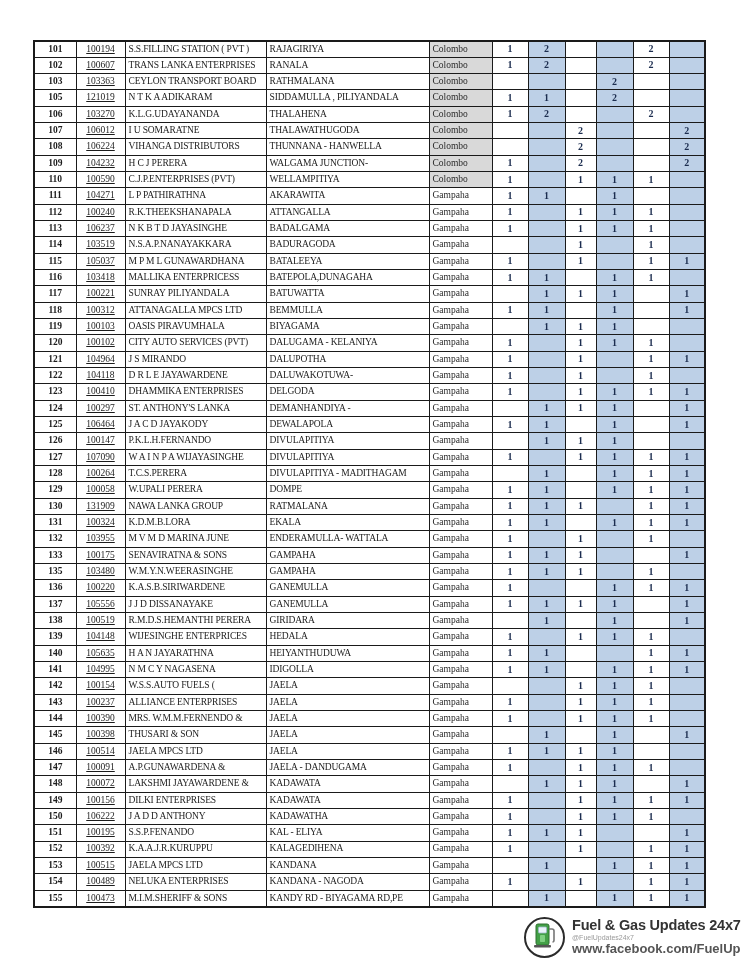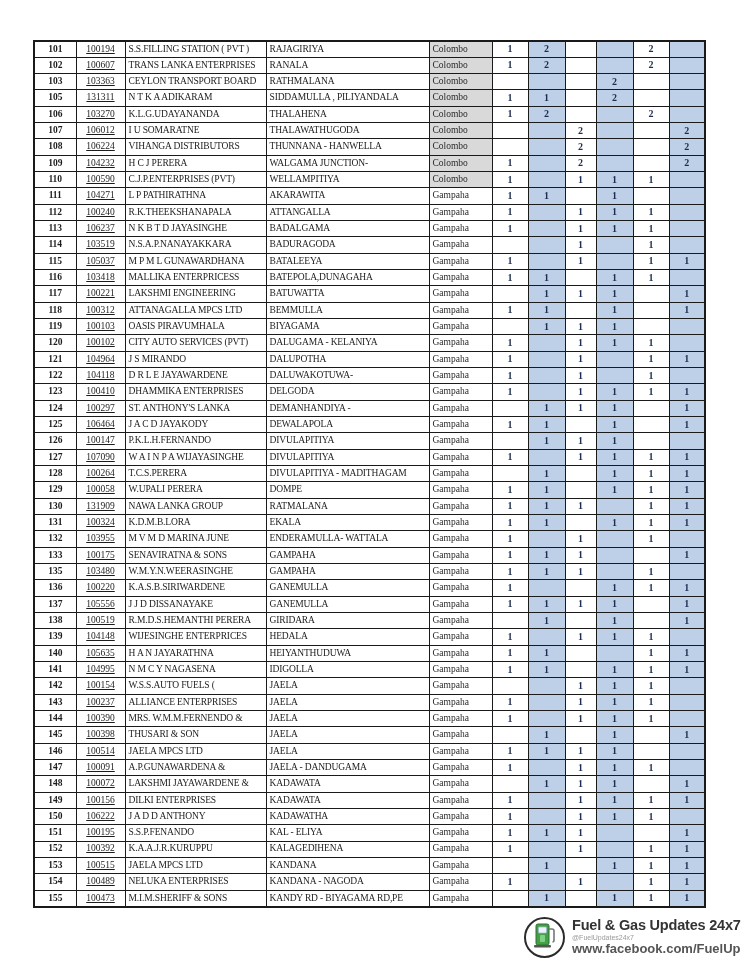--- a/index.html
+++ b/index.html
@@ -103,21 +103,21 @@
     <td class="c-dist colombo">Colombo</td>
     <td class="c-v"></td>
     <td class="c-v alt"></td>
     <td class="c-v"></td>
     <td class="c-v alt">2</td>
     <td class="c-v"></td>
     <td class="c-v alt"></td>
   </tr>
       <tr>
     <td class="c-num">105</td>
-    <td class="c-id">131311</td>
+    <td class="c-id">121019</td>
     <td class="c-name">N T K A  ADIKARAM</td>
     <td class="c-loc">SIDDAMULLA , PILIYANDALA</td>
     <td class="c-dist colombo">Colombo</td>
     <td class="c-v">1</td>
     <td class="c-v alt">1</td>
     <td class="c-v"></td>
     <td class="c-v alt">2</td>
     <td class="c-v"></td>
     <td class="c-v alt"></td>
   </tr>
@@ -260,21 +260,21 @@
     <td class="c-v">1</td>
     <td class="c-v alt">1</td>
     <td class="c-v"></td>
     <td class="c-v alt">1</td>
     <td class="c-v">1</td>
     <td class="c-v alt"></td>
   </tr>
       <tr>
     <td class="c-num">117</td>
     <td class="c-id">100221</td>
-    <td class="c-name">LAKSHMI ENGINEERING</td>
+    <td class="c-name">SUNRAY PILIYANDALA</td>
     <td class="c-loc">BATUWATTA</td>
     <td class="c-dist">Gampaha</td>
     <td class="c-v"></td>
     <td class="c-v alt">1</td>
     <td class="c-v">1</td>
     <td class="c-v alt">1</td>
     <td class="c-v"></td>
     <td class="c-v alt">1</td>
   </tr>
       <tr>

